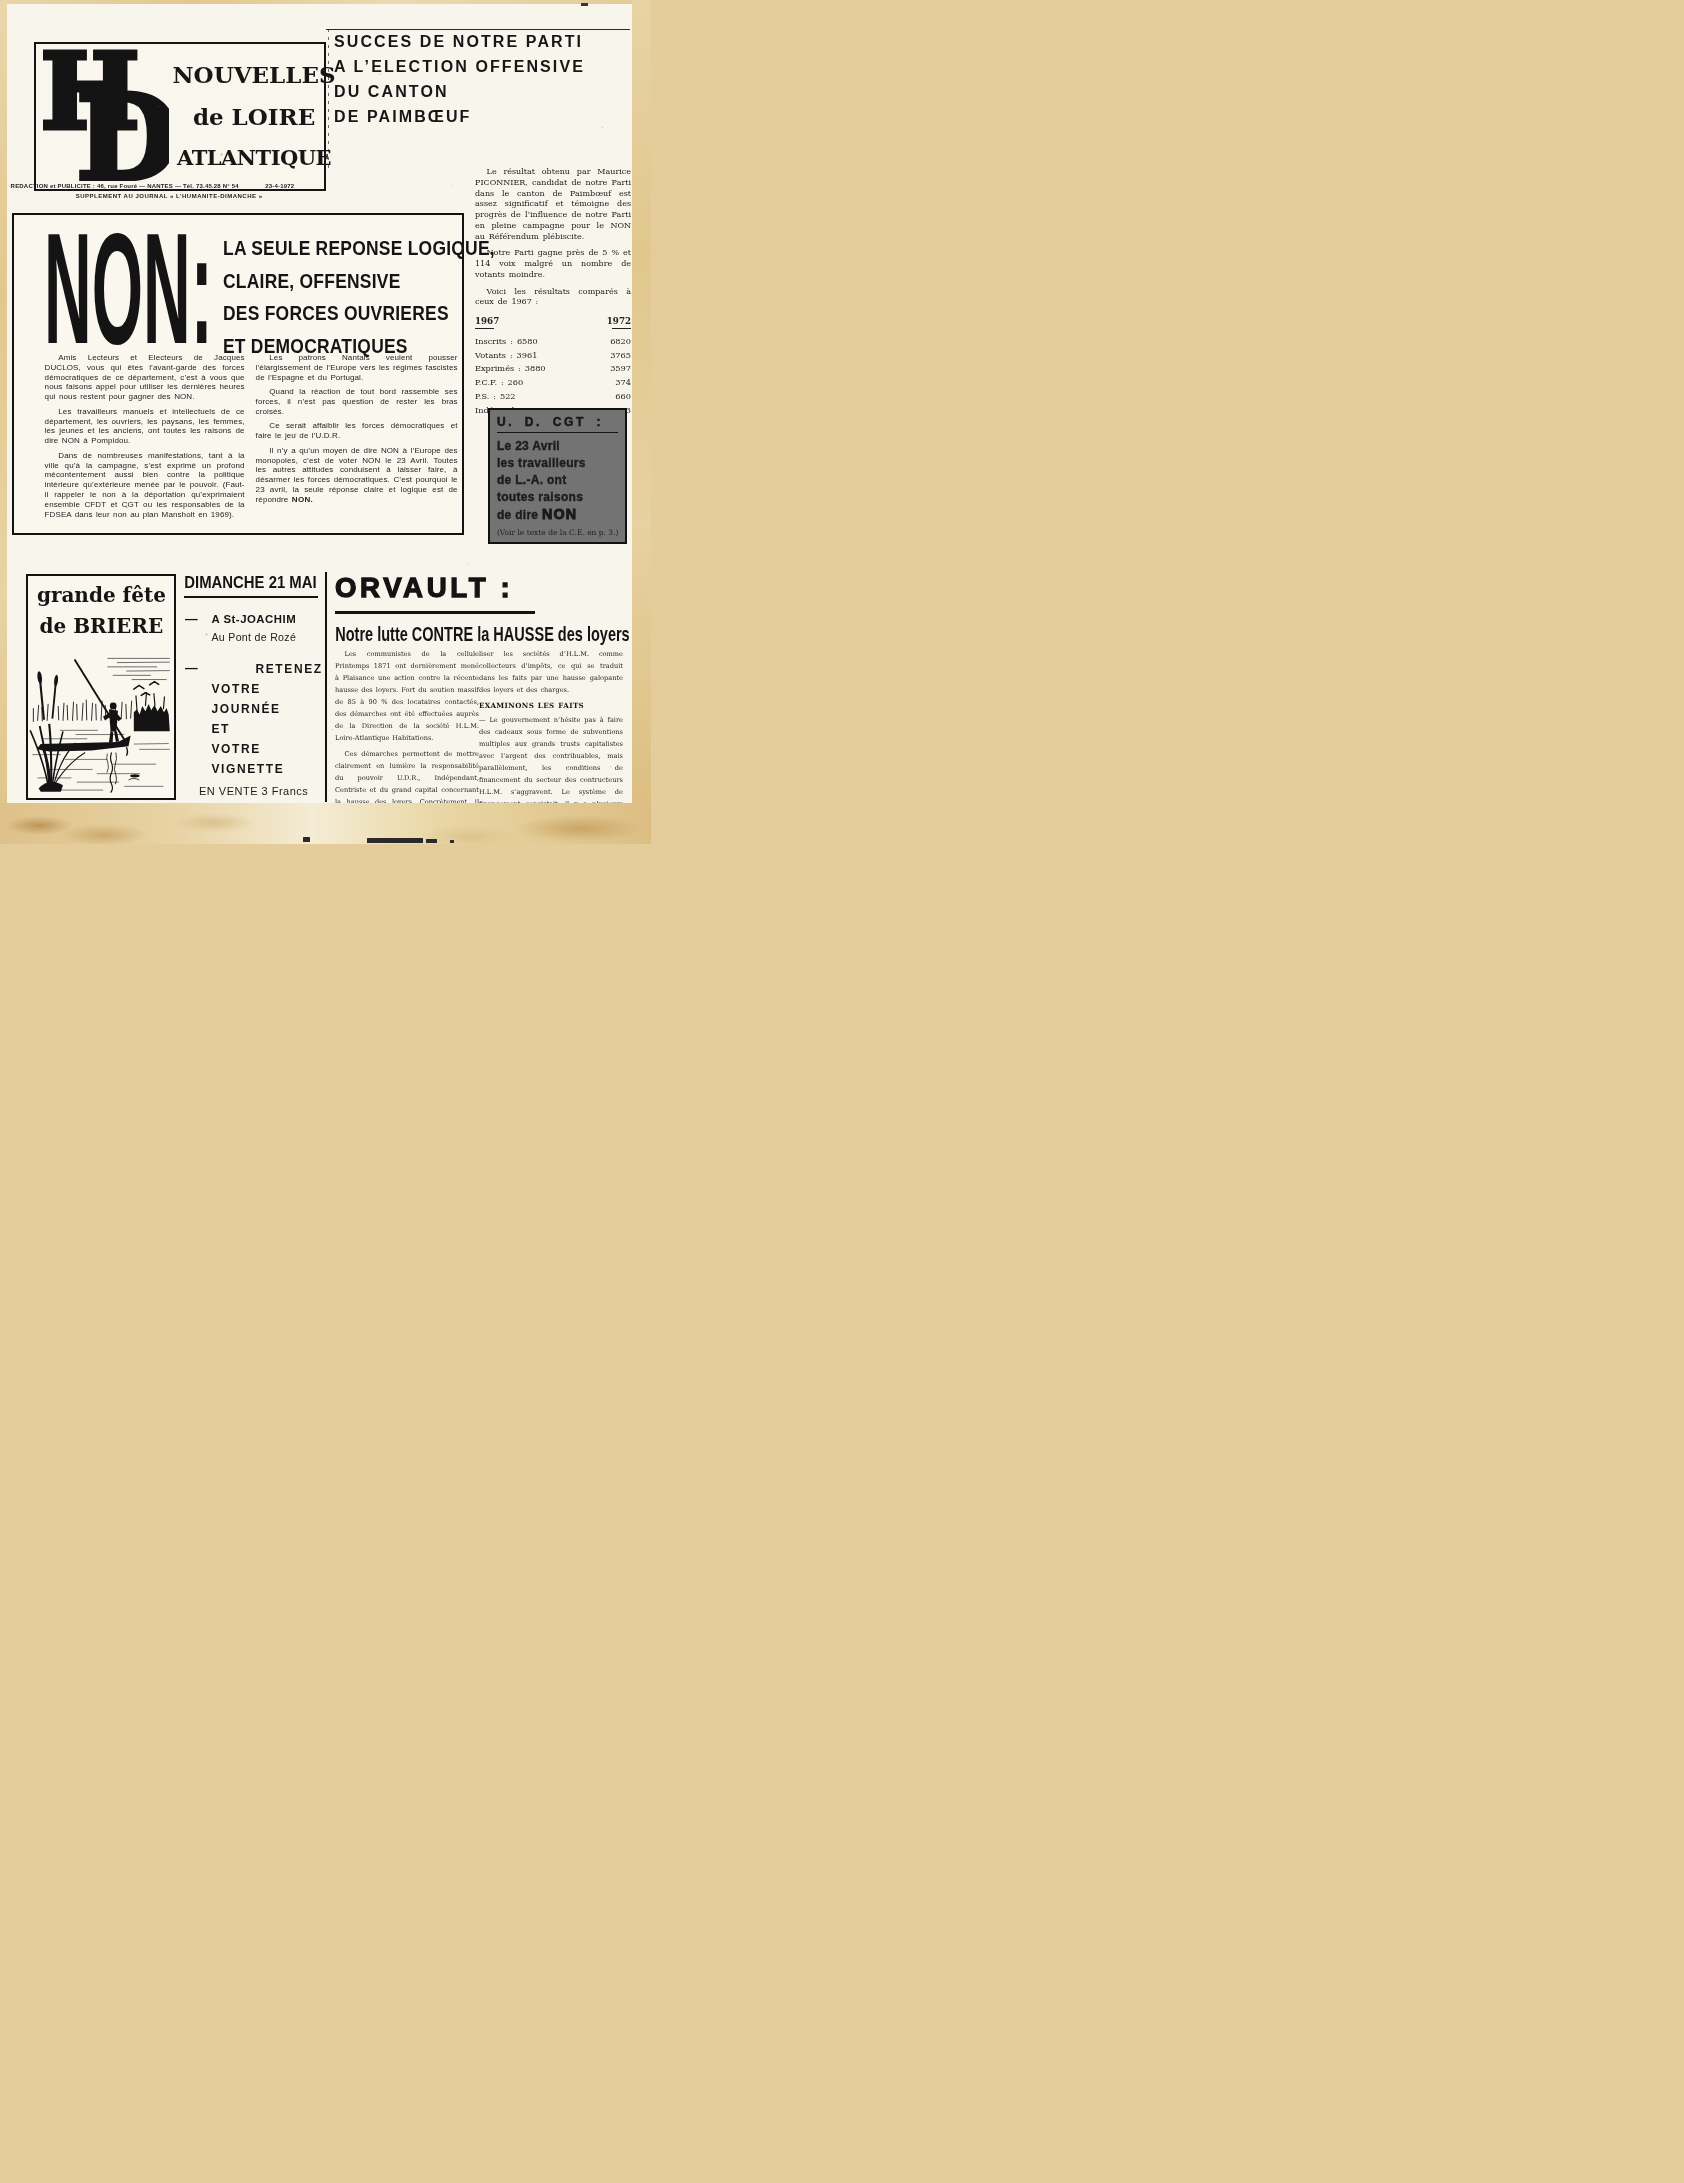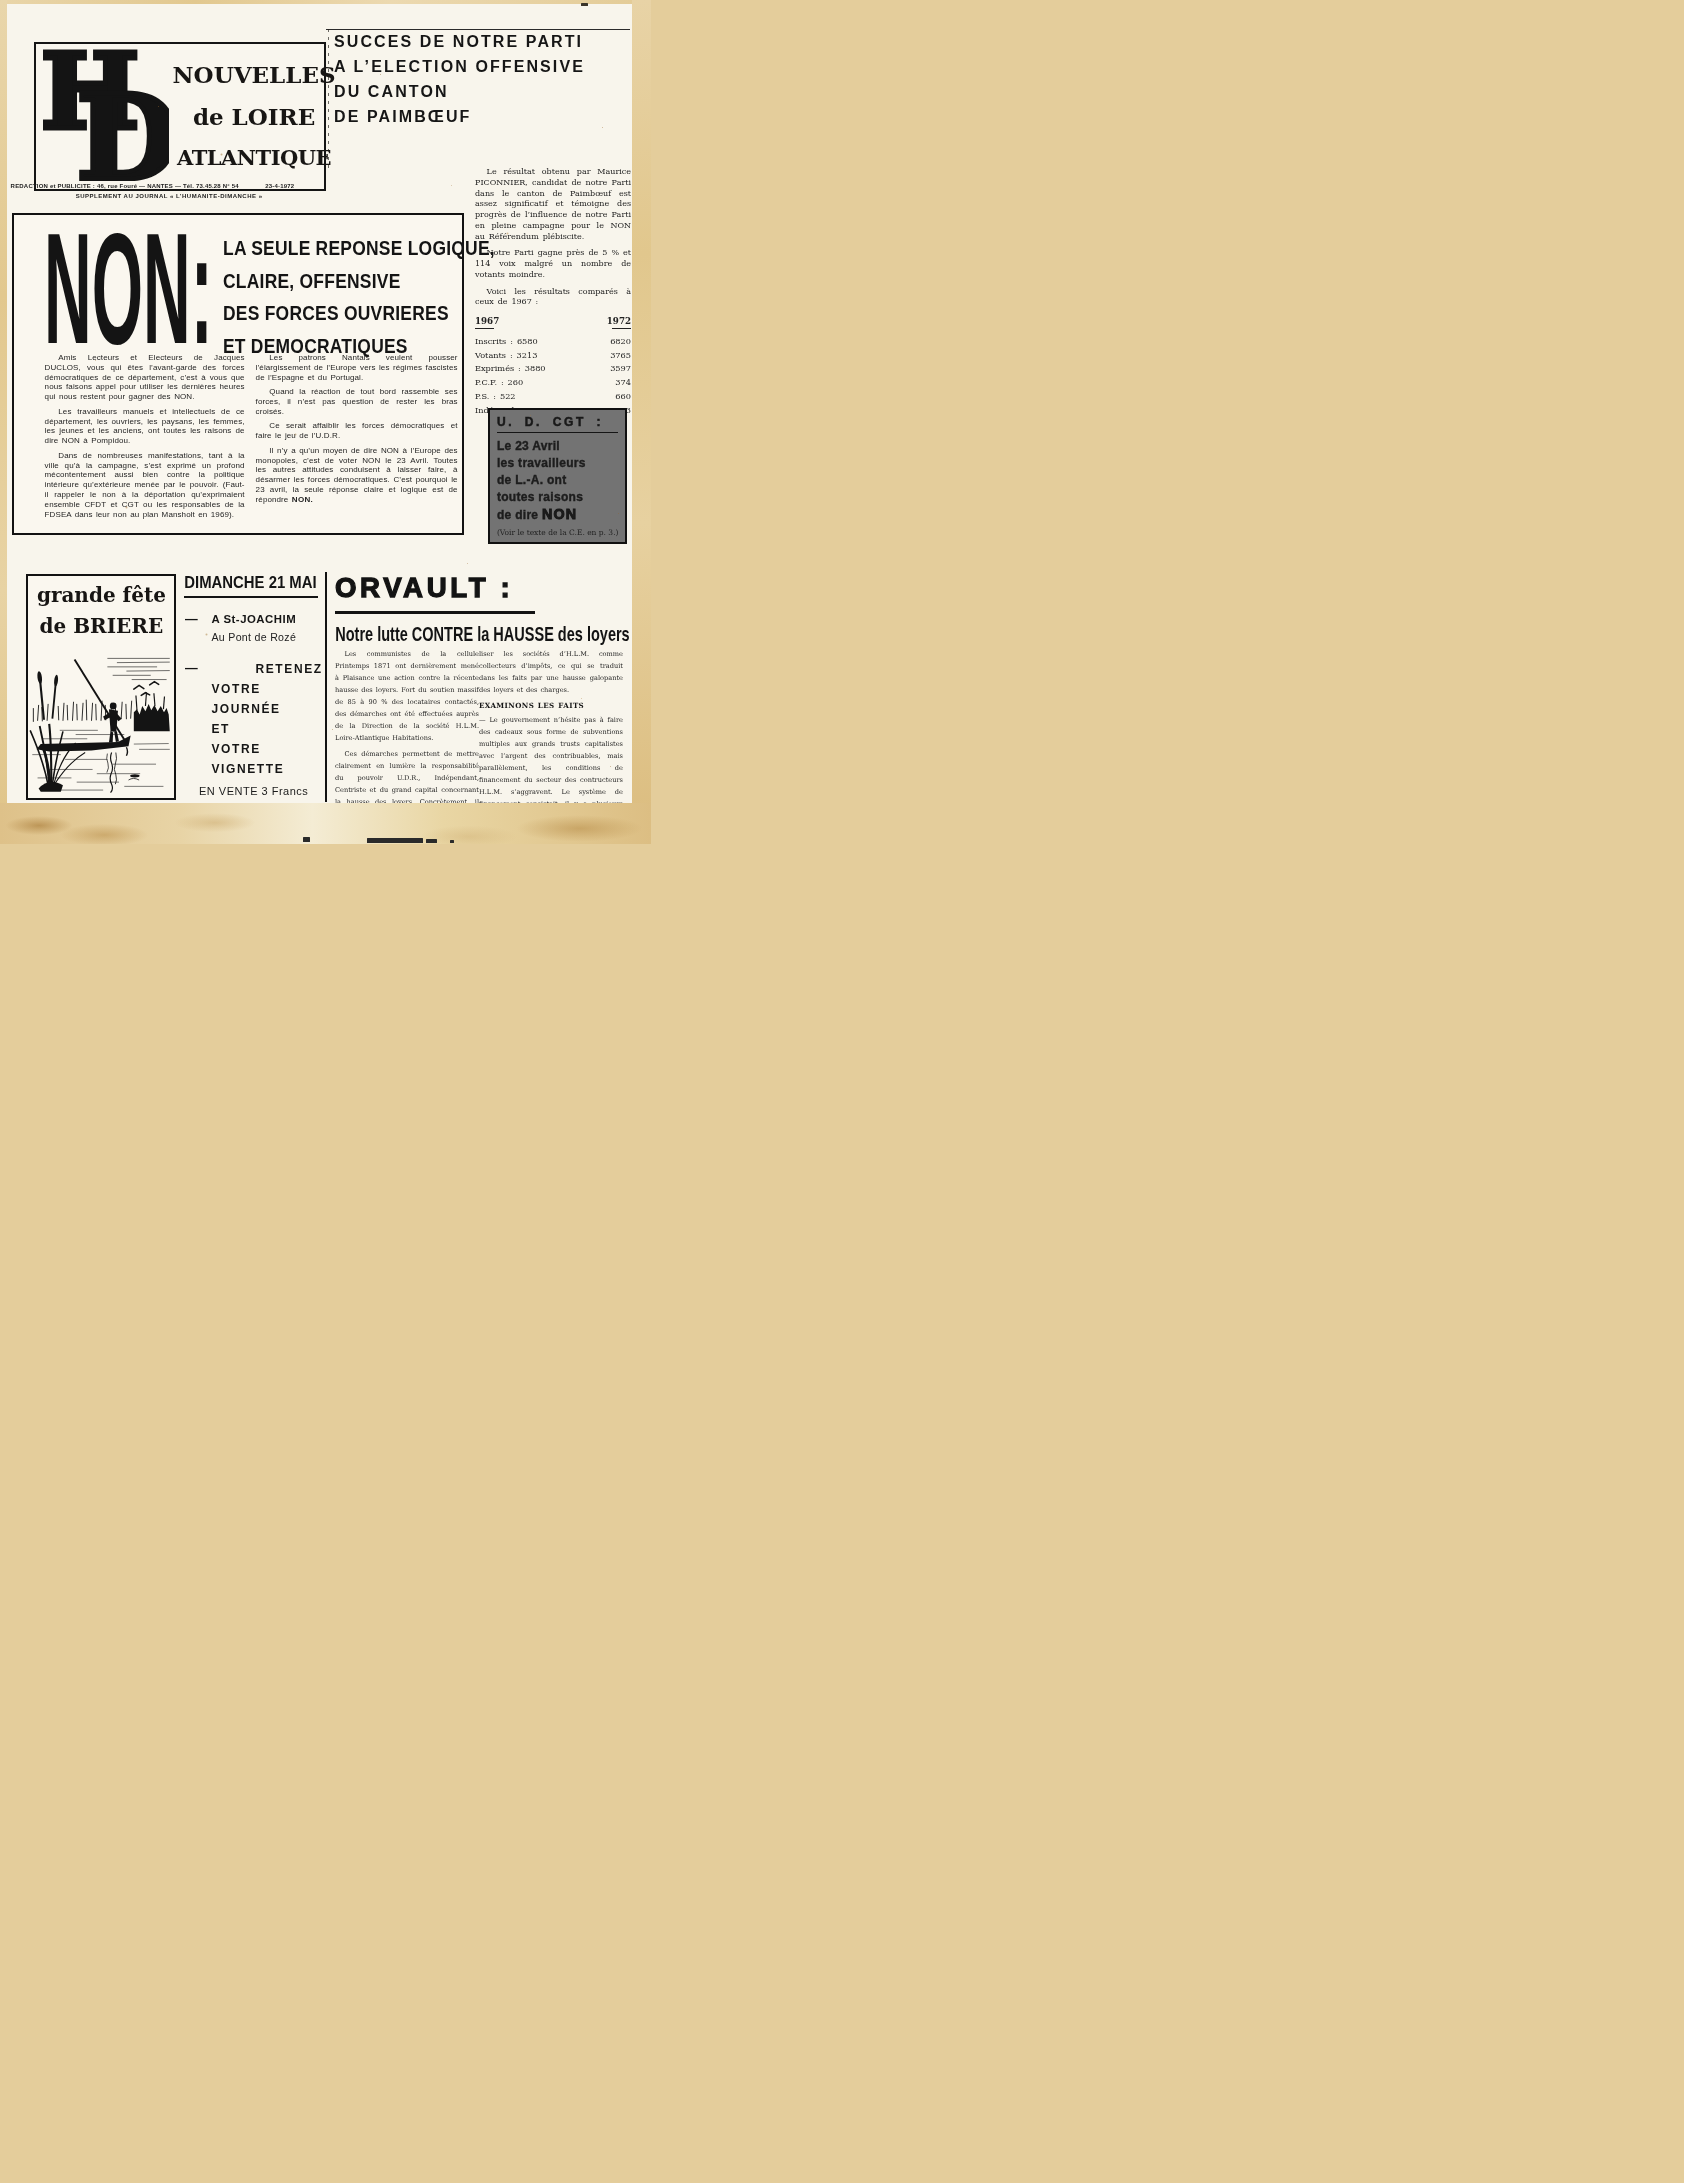--- a/index.html
+++ b/index.html
@@ -192,21 +192,21 @@
       </div>
       <div class="rt-dashes">
           <span></span>
           <span></span>
         </div>
       <div class="rt-row">
           <span>Inscrits : 6580</span>
           <span>6820</span>
         </div>
       <div class="rt-row">
-          <span>Votants : 3213</span>
+          <span>Votants : 3961</span>
           <span>3765</span>
         </div>
       <div class="rt-row">
           <span>Exprimés : 3880</span>
           <span>3597</span>
         </div>
       <div class="rt-row">
           <span>P.C.F. : 260</span>
           <span>374</span>
         </div>

